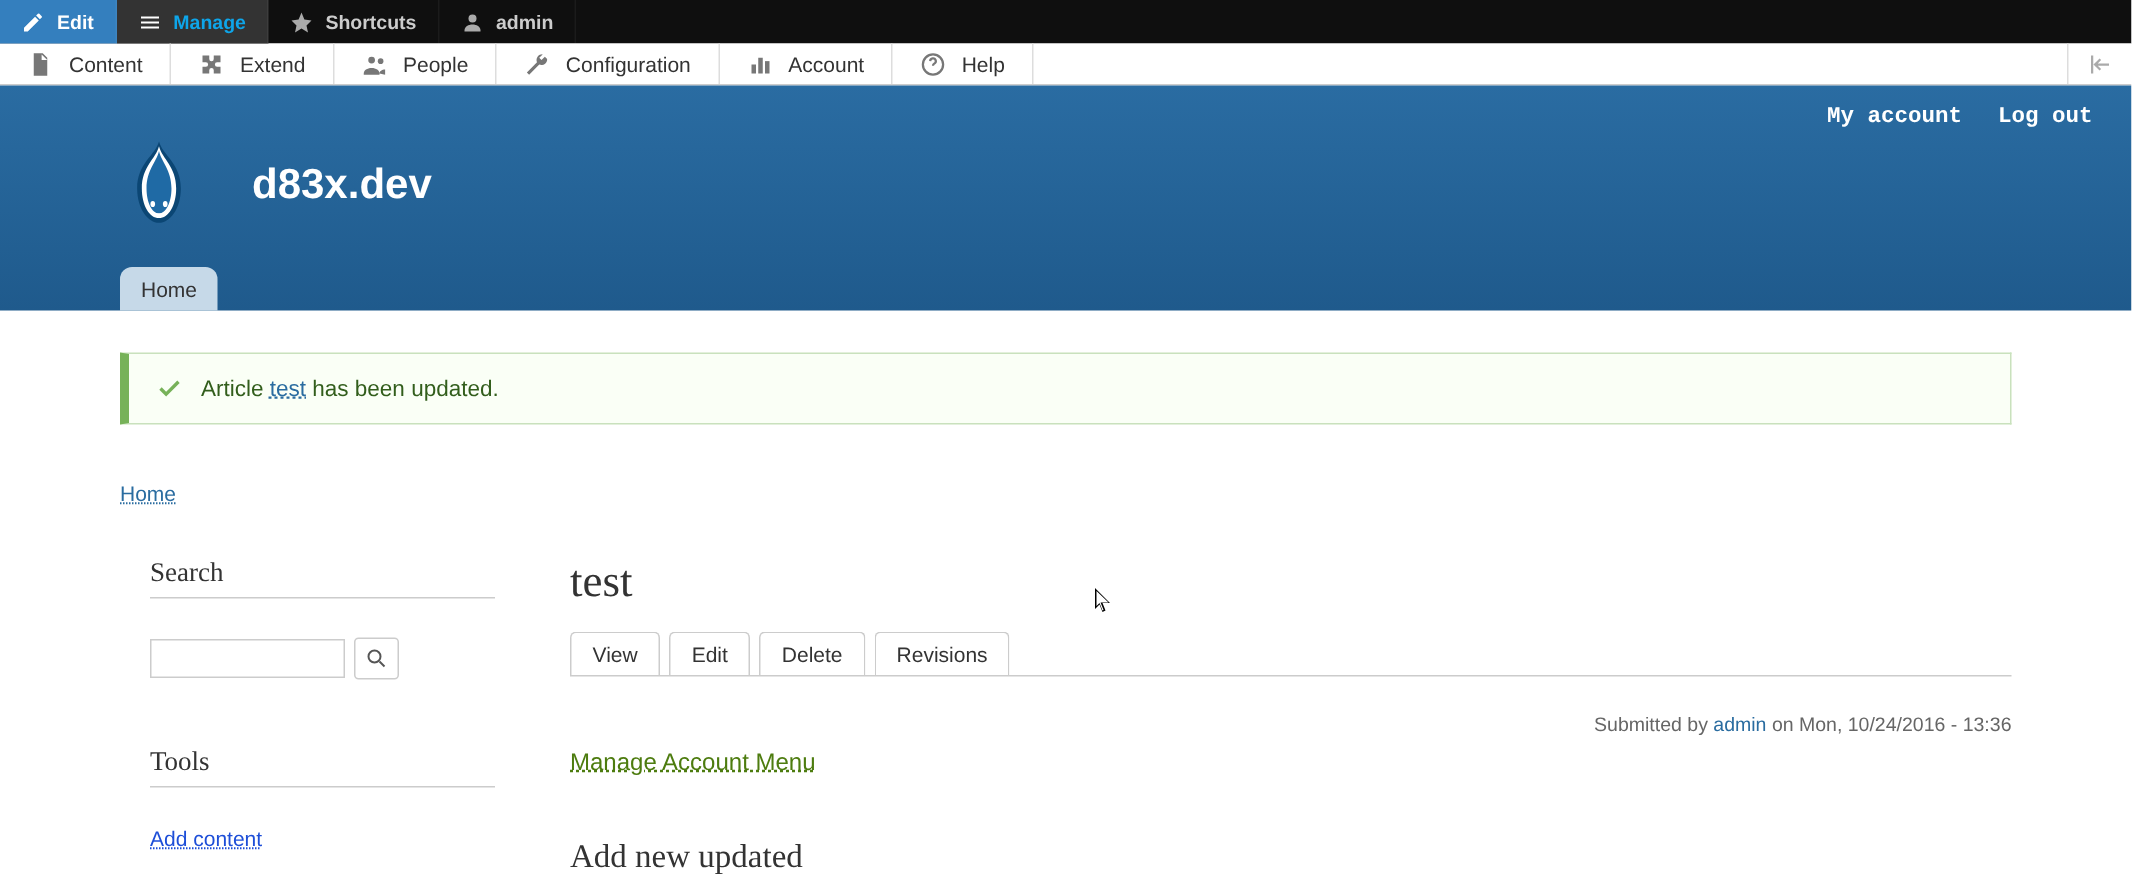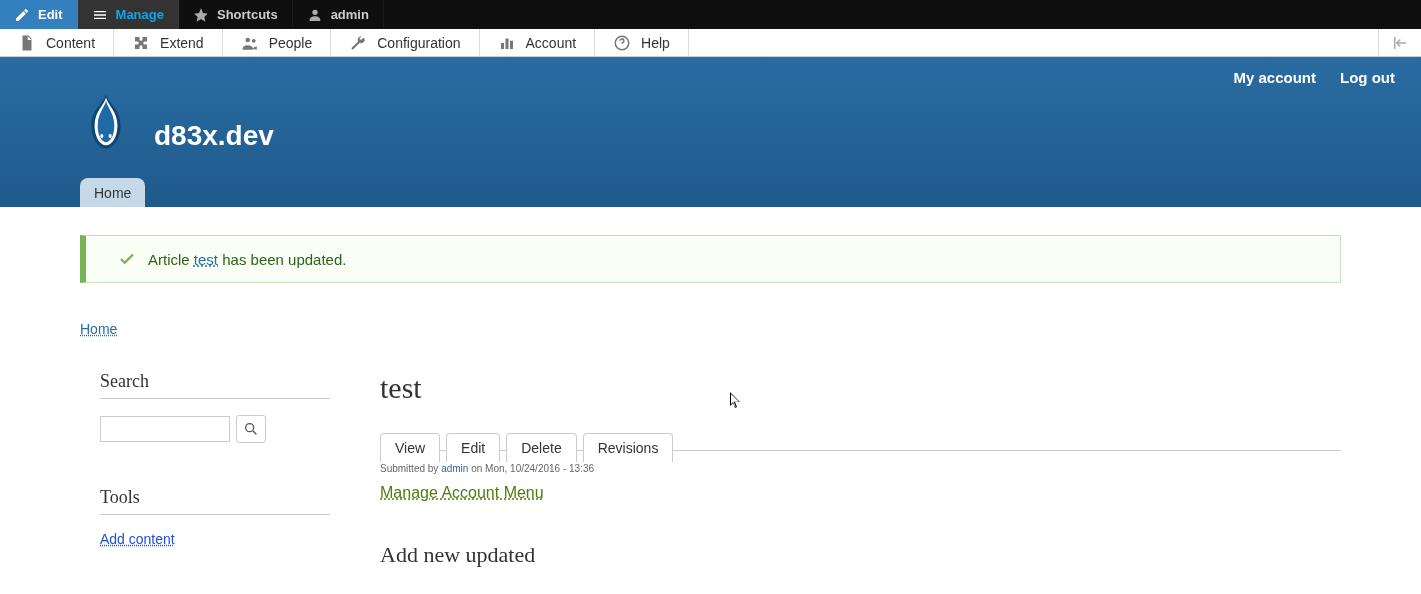--- a/index.html
+++ b/index.html
@@ -15,50 +15,50 @@
   
   .toolbar2 { background: #fff; height: 28px; display: flex; align-items: stretch; border-bottom: 1px solid #ccc; font-size: 14px; color: #333; }
   .toolbar2 .tb2-item { display: flex; align-items: center; padding: 0 18px; gap: 10px; cursor: pointer; border-right: 1px solid #ddd; }
   .toolbar2 svg { width: 18px; height: 18px; }
   .toolbar2 .spacer { flex: 1; }
   .toolbar2 .collapse { display: flex; align-items: center; padding: 0 12px; border-left: 1px solid #ddd; cursor: pointer; }
   
   
   .header { background: #2a6ca0; background: linear-gradient(#2a6ca2, #1f5a8c); color: #fff; }
   .header-top { display: flex; justify-content: flex-end; padding: 12px 26px 0; gap: 24px; font-size: 15px; }
-  .header-top a { color: #fff; text-decoration: none; cursor: pointer; font-weight: bold; }
-  .brand-row { display: flex; align-items: flex-end; padding: 8px 80px 0; gap: 22px; }
+  .header-top a { color: #fff; text-decoration: none; cursor: pointer; font-weight: bold; font-family: Liberation Mono, monospace; }
+  .brand-row { display: flex; align-items: center; padding: 8px 80px 0; gap: 36px; }
   .brand-row .site-name { font-size: 28px; font-weight: bold; color: #fff; text-decoration: none; }
   .tab-row { padding: 26px 80px 0; }
   .tab-row .tab { display: inline-block; background: #c6d9e8; color: #333; padding: 7px 14px 6px; border-radius: 8px 8px 0 0; font-size: 14px; cursor: pointer; }
   
   
   .content-wrap { padding: 28px 80px 0; }
-  .status-msg { border: 1px solid #c9e1bd; border-left: 6px solid #77b259; background: #fafff6; padding: 14px 32px; display: flex; align-items: center; gap: 12px; color: #325e1c; font-size: 15px; }
+  .status-msg { border: 1px solid #c9e1bd; border-left: 6px solid #77b259; background: #fafff6; padding: 14px 18px; display: flex; align-items: center; gap: 12px; color: #325e1c; font-size: 15px; }
   .status-msg a { color: #2a6ca0; text-decoration: underline dotted; }
   .status-msg svg { width: 18px; height: 18px; }
   
   .breadcrumb { margin-top: 38px; font-size: 14px; }
   .breadcrumb a { color: #2a6ca0; text-decoration: underline dotted; cursor: pointer; }
   
   .main-cols { display: flex; margin-top: 34px; gap: 50px; }
   .sidebar { width: 250px; padding-left: 20px; }
-  .sidebar h2 { font-family: Georgia, "Times New Roman", serif; font-weight: normal; font-size: 18px; color: #333; border-bottom: 1px solid #ccc; padding-bottom: 6px; margin-bottom: 16px; }
+  .sidebar h2 { font-family: Georgia, "Times New Roman", serif; font-weight: normal; font-size: 18px; color: #333; border-bottom: 1px solid #ccc; padding-bottom: 6px; margin-bottom: 26px; }
   .search-row { display: flex; align-items: center; gap: 6px; }
   .search-row input { border: 1px solid #ccc; height: 26px; width: 130px; padding: 0 6px; }
   .search-row button { border: 1px solid #ccc; background: #fff; border-radius: 3px; width: 30px; height: 28px; display: flex; align-items: center; justify-content: center; cursor: pointer; }
   .tools-block { margin-top: 44px; }
   .tools-block a { color: #1d4ed8; text-decoration: underline dotted; font-size: 14px; cursor: pointer; }
   
   .main { flex: 1; }
   .page-title { font-family: Georgia, "Times New Roman", serif; font-size: 30px; font-weight: normal; color: #333; margin-bottom: 16px; }
   .node-tabs { display: flex; gap: 6px; border-bottom: 1px solid #ccc; }
-  .node-tabs .nt { border: 1px solid #ccc; border-bottom: none; background: #fff; padding: 6px 14px; font-size: 14px; border-radius: 4px 4px 0 0; cursor: pointer; position: relative; top: 12px; }
+  .node-tabs .nt { border: 1px solid #ccc; border-bottom: none; background: #fff; padding: 6px 14px; font-size: 14px; border-radius: 4px 4px 0 0; cursor: pointer; position: relative; top: 0; }
   .node-tabs .nt.active { background: #fff; }
-  .submitted { color: #666; font-size: 10px; margin-top: 12px; }
+  .submitted { color: #666; font-size: 13px; margin-top: 24px; text-align: right; }
   .submitted a { color: #2a6ca0; text-decoration: none; }
   .body-link { margin-top: 10px; }
   .body-link a { color: #4d7c0f; text-decoration: underline dotted; font-size: 16px; cursor: pointer; }
   .comment-h { font-family: Georgia, "Times New Roman", serif; font-size: 22px; font-weight: normal; color: #333; margin-top: 40px; }
   
   
   .cursor { position: absolute; left: 730px; top: 392px; width: 12px; height: 18px; pointer-events: none; }
 </style>
 </head>
 <body>

